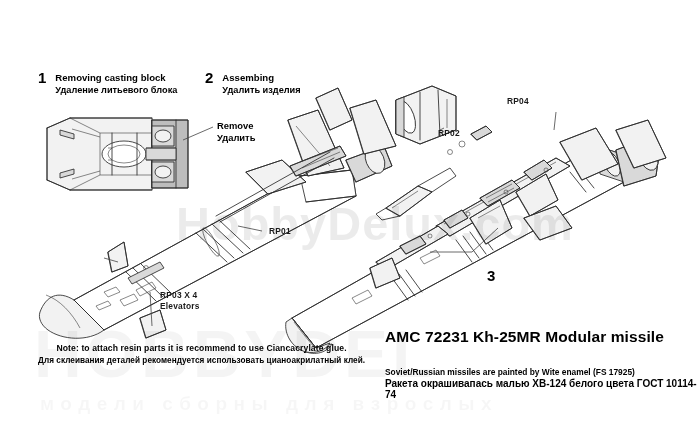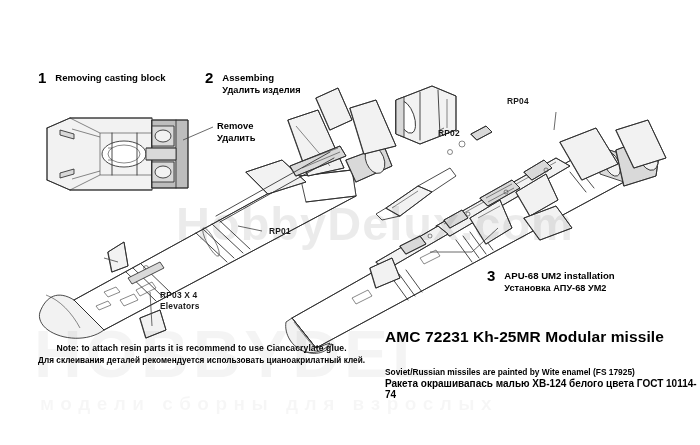--- a/index.html
+++ b/index.html
@@ -292,37 +292,34 @@
   </svg>
 
   <div class="wm wm-main">HobbyDelux.com</div>
   <div class="wm wm-big">HOBBYDEL</div>
   <div class="wm wm-cyr">модели сборны для взрослых</div>
 
   <div class="step" id="step1">
     <div class="step-num">1</div>
     <div class="step-lines">
       <div class="step-en">Removing casting block</div>
+      <div class="step-ru">Удаление литьевого блока</div>
     </div>
   </div>
 
   <div class="step" id="step2">
     <div class="step-num">2</div>
     <div class="step-lines">
       <div class="step-en">Assembing</div>
       <div class="step-ru">Удалить изделия</div>
     </div>
   </div>
 
   <div class="step" id="step3">
     <div class="step-num">3</div>
-    <div class="step-lines">
-      <div class="step-en">APU-68 UM2 installation</div>
-      <div class="step-ru">Установка АПУ-68 УМ2</div>
-    </div>
   </div>
 
   <div class="callout" id="remove-callout">
     <div class="l1">Remove</div>
     <div class="l2">Удалить</div>
   </div>
 
   <div class="part-label" id="lbl-rp01">RP01</div>
   <div class="part-label" id="lbl-rp02">RP02</div>
   <div class="part-label" id="lbl-rp04">RP04</div>

